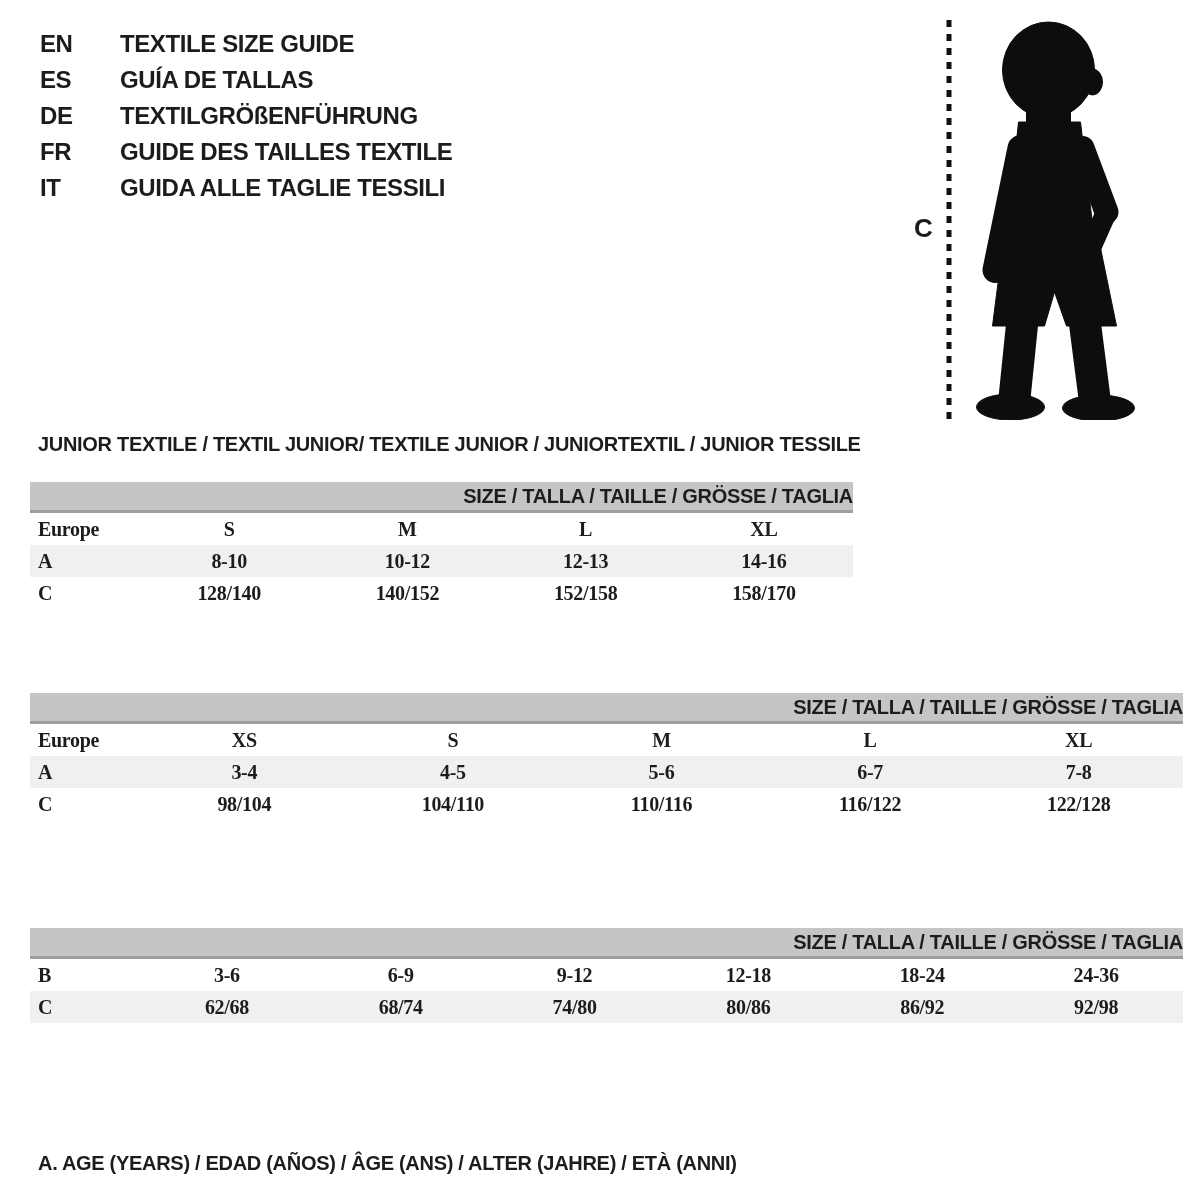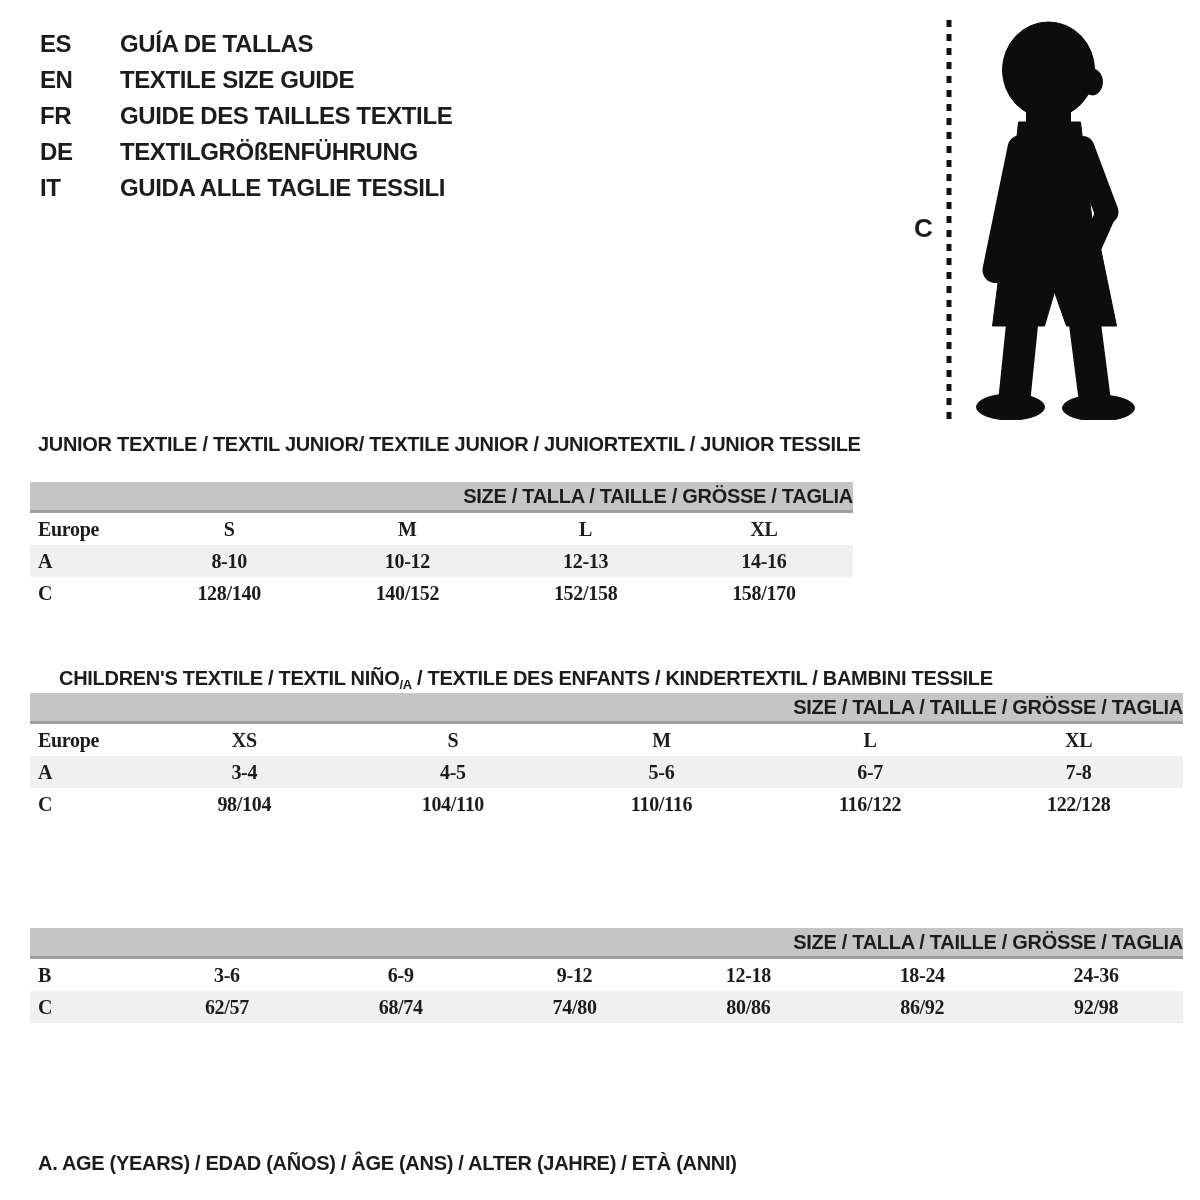--- a/index.html
+++ b/index.html
@@ -36,34 +36,34 @@
   .legend { position:absolute; left:38px; top:1068px; font-size:20px; line-height:38px;
             letter-spacing:-0.3px; white-space:pre; }
 </style>
 </head>
 <body>
 
 <div class="page">
 
   <div class="lang-list">
     <div class="lang-row">
+      <span class="lang-code">EN</span>
+      <span class="lang-title">TEXTILE SIZE GUIDE</span>
+    </div>
+    <div class="lang-row">
       <span class="lang-code">ES</span>
       <span class="lang-title">GUÍA DE TALLAS</span>
     </div>
     <div class="lang-row">
-      <span class="lang-code">EN</span>
-      <span class="lang-title">TEXTILE SIZE GUIDE</span>
+      <span class="lang-code">DE</span>
+      <span class="lang-title">TEXTILGRÖßENFÜHRUNG</span>
     </div>
     <div class="lang-row">
       <span class="lang-code">FR</span>
       <span class="lang-title">GUIDE DES TAILLES TEXTILE</span>
-    </div>
-    <div class="lang-row">
-      <span class="lang-code">DE</span>
-      <span class="lang-title">TEXTILGRÖßENFÜHRUNG</span>
     </div>
     <div class="lang-row">
       <span class="lang-code">IT</span>
       <span class="lang-title">GUIDA ALLE TAGLIE TESSILI</span>
     </div>
   </div>
 
   <div class="figure">
     <span class="c-label">C</span>
     <svg class="dash-line" width="10" height="400">
@@ -117,23 +117,20 @@
     <tr class="r">
       <td class="lbl">C</td>
       <td>128/140</td>
       <td>140/152</td>
       <td>152/158</td>
       <td>158/170</td>
     </tr>
   </tbody>
     </table>
 
-  <div class="section-title" style="left:38px; top:644px;">
-    <span>CHILDREN'S TEXTILE / TEXTIL NIÑO</span><span class="sub-a">/A</span><span> / TEXTILE DES ENFANTS / KINDERTEXTIL / BAMBINI TESSILE</span>
-  </div>
   <table class="size-table" style="left:30px; top:693px; width:1153px;">
     <colgroup>
         <col class="col-label">
         <col>
         <col>
         <col>
         <col>
         <col>
       </colgroup>
     <tbody>
@@ -185,21 +182,21 @@
       <td class="lbl">B</td>
       <td>3-6</td>
       <td>6-9</td>
       <td>9-12</td>
       <td>12-18</td>
       <td>18-24</td>
       <td>24-36</td>
     </tr>
     <tr class="r alt">
       <td class="lbl">C</td>
-      <td>62/57</td>
+      <td>62/68</td>
       <td>68/74</td>
       <td>74/80</td>
       <td>80/86</td>
       <td>86/92</td>
       <td>92/98</td>
     </tr>
   </tbody>
     </table>
 
   <div class="legend">

